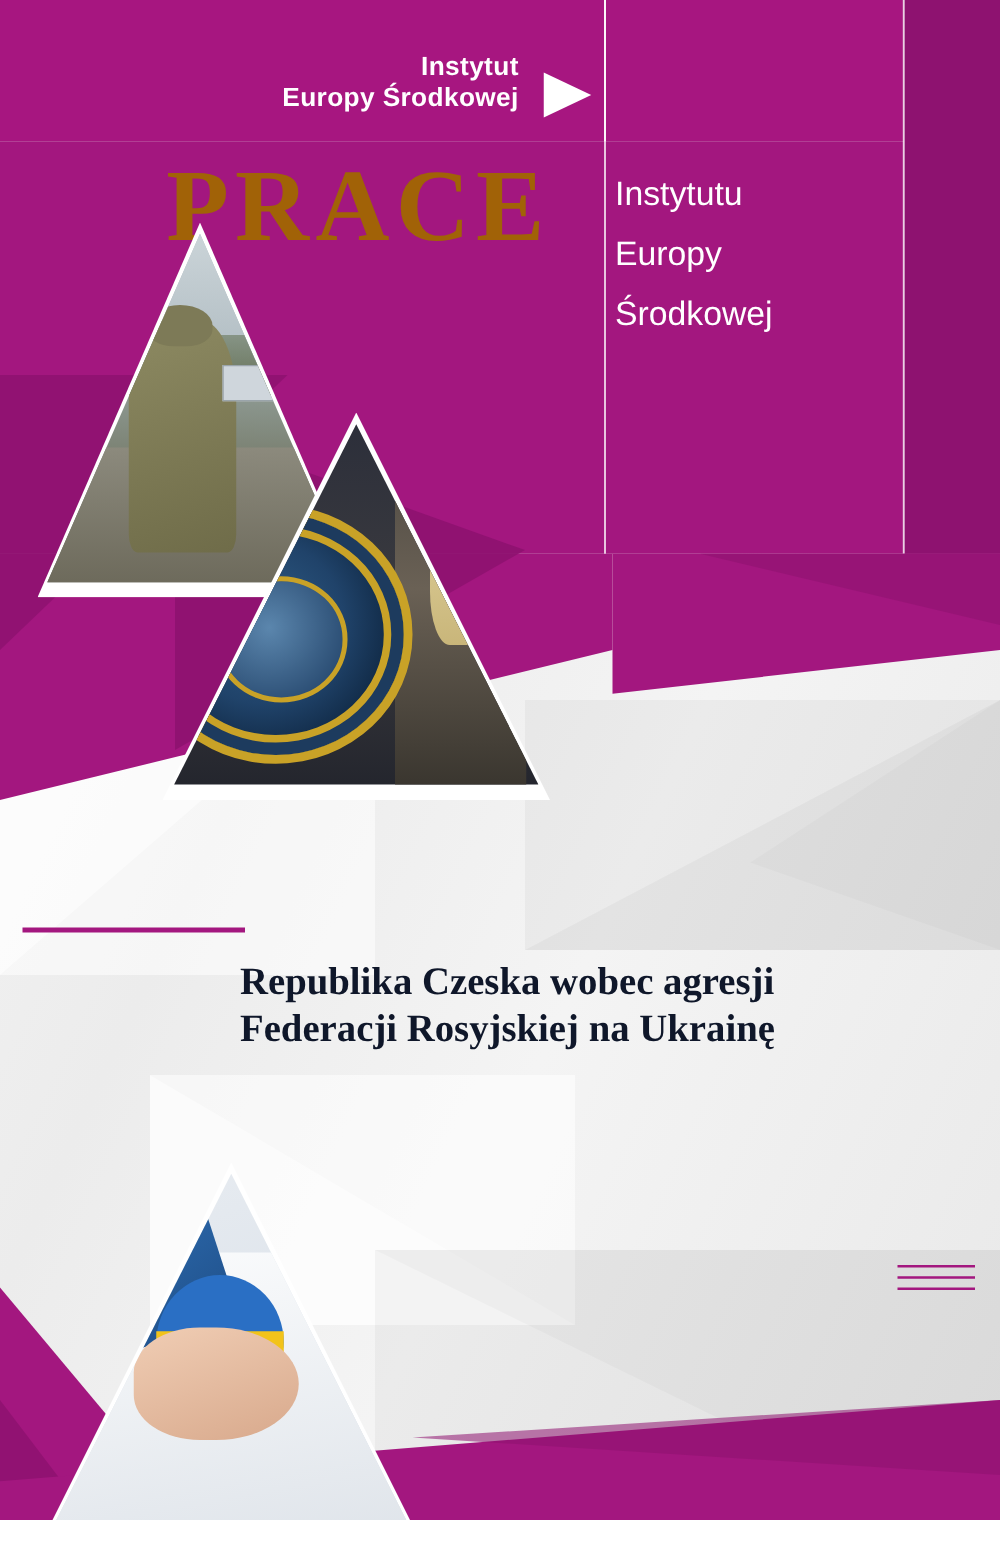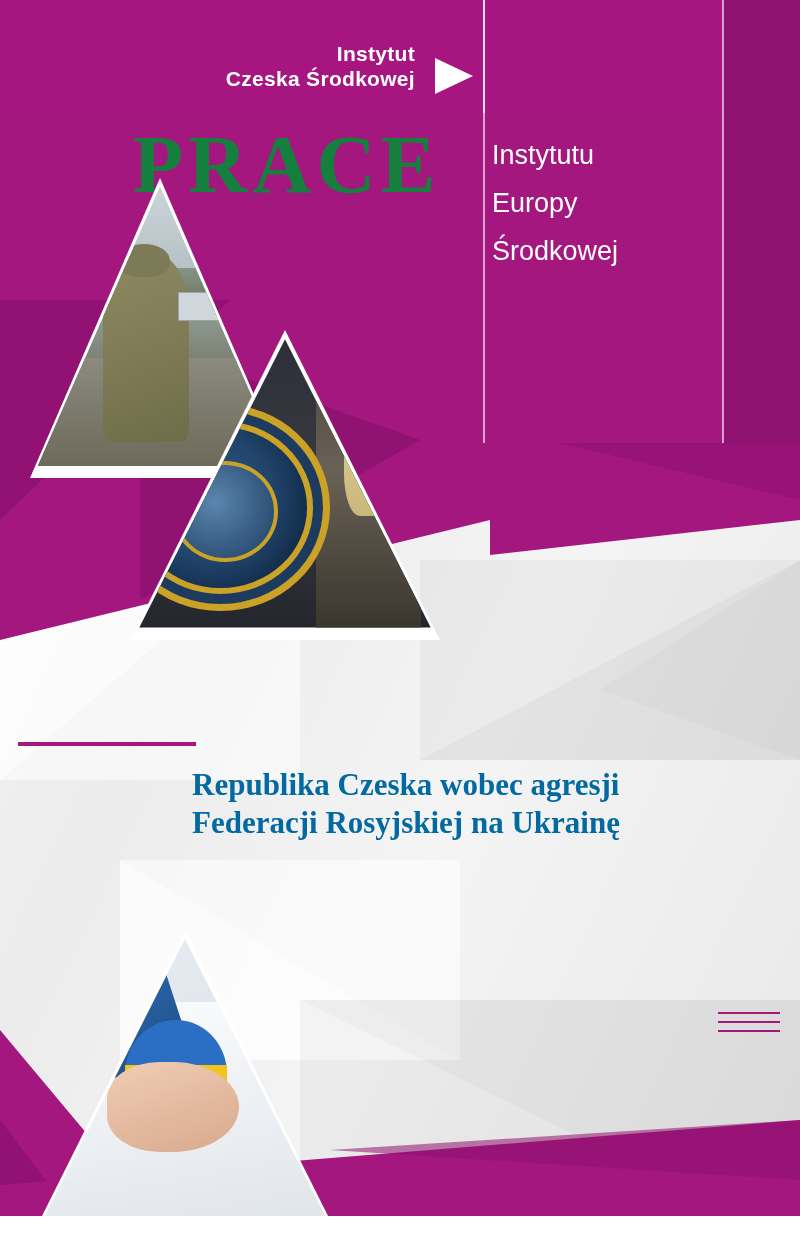--- a/index.html
+++ b/index.html
@@ -82,21 +82,21 @@
   }
 
   
   .masthead-prace {
     position: absolute;
     left: 133px; top: 124px;
     font-family: "Liberation Serif", serif;
     font-weight: bold;
     font-size: 82px;
     letter-spacing: 5px;
-    color: #15803d;
+    color: #a16207;
     line-height: 1;
     white-space: nowrap;
   }
   .masthead-sub {
     position: absolute;
     left: 492px; top: 131px;
     color: #ffffff;
     font-size: 27px;
     line-height: 48px;
     white-space: nowrap;
@@ -119,21 +119,21 @@
 
   
   .title {
     position: absolute;
     left: 192px; top: 766px;
     width: 560px;
     font-family: "Liberation Serif", serif;
     font-weight: bold;
     font-size: 31px;
     line-height: 38px;
-    color: #0369a1;
+    color: #0f172a;
   }
 
   
   .triple-rule {
     position: absolute;
     left: 718px; top: 1012px;
     width: 62px;
   }
   .triple-rule i {
     display: block;
@@ -271,21 +271,21 @@
     <polygon points="0,1120 95,1245 0,1245" fill="#8e1270" opacity="0.85"></polygon>
 
     <polygon points="0,1185 800,1120 800,1245 0,1245" fill="#a3177f"></polygon>
     <polygon points="330,1150 800,1120 800,1180" fill="#8e1270" opacity="0.55"></polygon>
 
     <polygon points="800,560 800,760 600,690" fill="#000000" opacity="0.02"></polygon>
   </svg>
 
   <div class="logo">
     <div class="logo-line1">Instytut</div>
-    <div class="logo-line2">Czeska Środkowej</div>
+    <div class="logo-line2">Europy Środkowej</div>
     <div class="logo-tri"></div>
   </div>
 
 
   <div class="masthead-prace">PRACE</div>
   <div class="masthead-sub">
     <div>Instytutu</div>
     <div>Europy</div>
     <div>Środkowej</div>
   </div>

